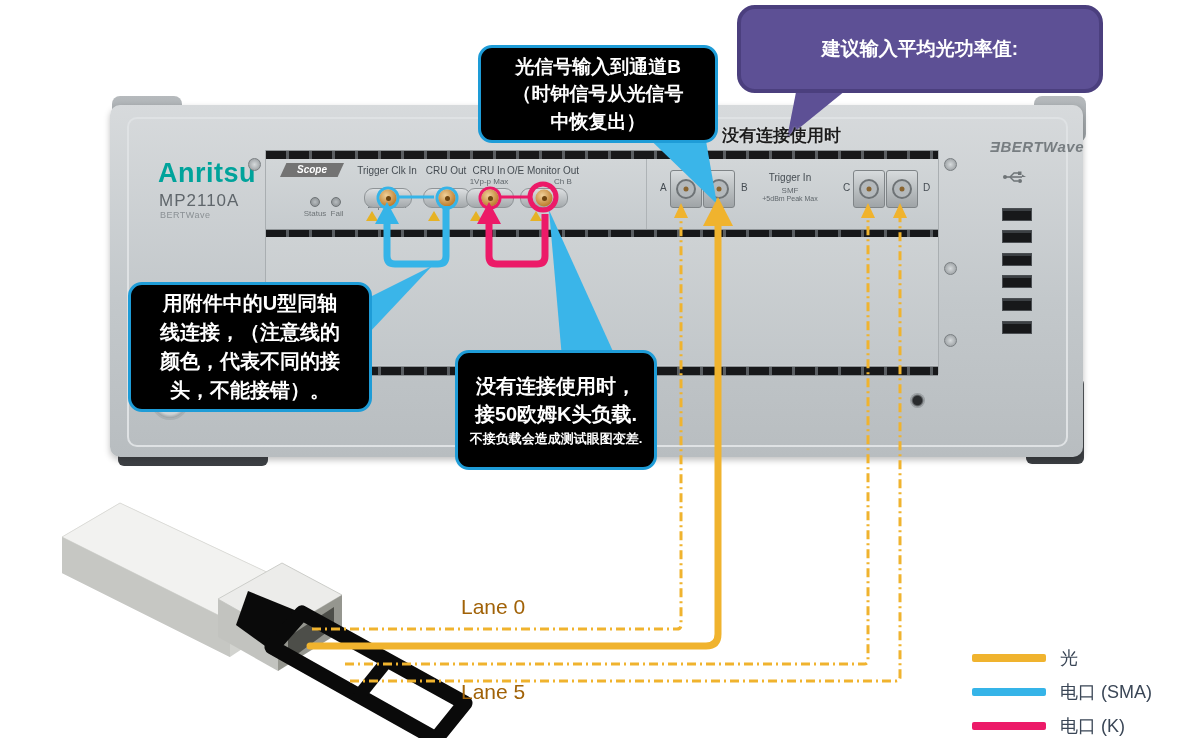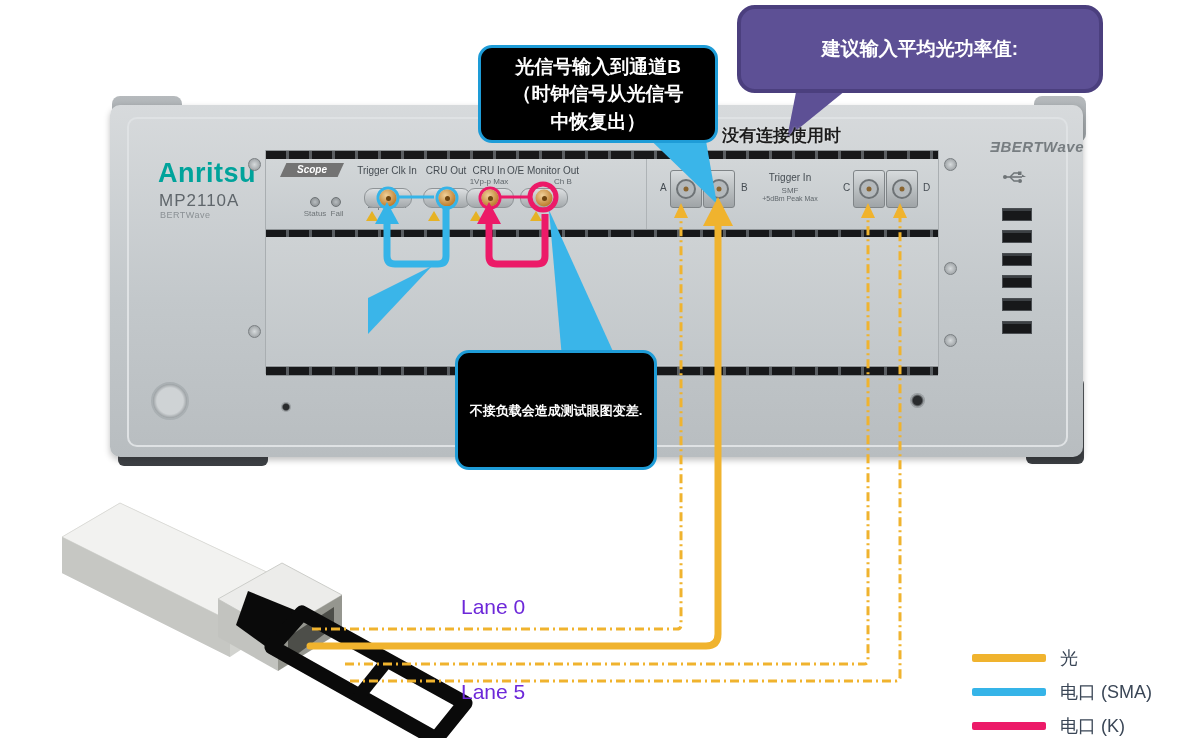--- a/index.html
+++ b/index.html
@@ -42,21 +42,21 @@
   .screw{width:11px;height:11px;border-radius:50%;background:radial-gradient(#d6dadc,#8f9497);border:1px solid #7a7f82;}
   .usb-port{width:28px;height:11px;background:#17181a;border:1px solid #4a4e52;box-shadow:inset 0 2px 0 #3c4044;}
   .jack{border-radius:50%;background:radial-gradient(#2a2c2e 40%,#9fa4a7 60%,#7a7f82);}
   .pwr{width:34px;height:34px;border-radius:50%;background:radial-gradient(#cfd3d5 55%,#9fa4a7 70%,#c6cbce);border:2px solid #aab0b3;}
   
   .callout{color:#fff;font-weight:bold;text-align:center;border-radius:14px;
            display:flex;flex-direction:column;justify-content:center;align-items:center;white-space:pre-line;}
   .blue-co{background:#000000;border:3px solid #1e9cd7;}
   .purple-co{background:#5d5095;border:4px solid #4b3f7e;border-radius:18px;justify-content:center;}
   .panel-caption{font-size:17px;font-weight:bold;color:#1c1c1c;text-shadow:0 0 2px rgba(255,255,255,.6);}
-  .lane-label{font-size:21px;color:#6d28d9;}
+  .lane-label{font-size:21px;color:#a16207;}
   
   .legend-row{display:flex;align-items:center;gap:14px;}
   .legend-swatch{width:74px;height:8px;border-radius:2px;}
   .sw-optical{background:#f0b32e;}
   .sw-sma{background:#35b4e8;}
   .sw-k{background:#ec1a68;}
   .legend-label{font-size:18px;color:#3a4656;}
   svg{display:block;}
 </style>
 </head>
@@ -227,22 +227,28 @@
   </svg>
 
   <div class="abs callout purple-co" style="left:737px;top:5px;width:358px;height:80px;">
     <div style="font-size:19px;">建议输入平均光功率值:</div>
   </div>
 
   <div class="abs callout blue-co" style="left:478px;top:45px;width:234px;height:92px;font-size:19px;line-height:1.45;">光信号输入到通道B
 （时钟信号从光信号
 中恢复出）</div>
 
+  <div class="abs callout blue-co" style="left:128px;top:282px;width:238px;height:124px;font-size:20px;line-height:1.45;">用附件中的U型同轴
+线连接，（注意线的
+颜色，代表不同的接
+头，不能接错）。</div>
 
   <div class="abs callout blue-co" style="left:455px;top:350px;width:196px;height:114px;">
+    <div style="font-size:20px;line-height:1.4;">没有连接使用时，
+接50欧姆K头负载.</div>
     <div style="font-size:13px;margin-top:2px;">不接负载会造成测试眼图变差.</div>
   </div>
 
   <div class="abs panel-caption" style="left:722px;top:124px;">没有连接使用时</div>
 
   <div class="abs lane-label" style="left:461px;top:595px;">Lane 0</div>
   <div class="abs lane-label" style="left:461px;top:680px;">Lane 5</div>
 
   <div class="abs legend-row" style="left:972px;top:646px;">
     <div class="legend-swatch sw-optical"></div>

